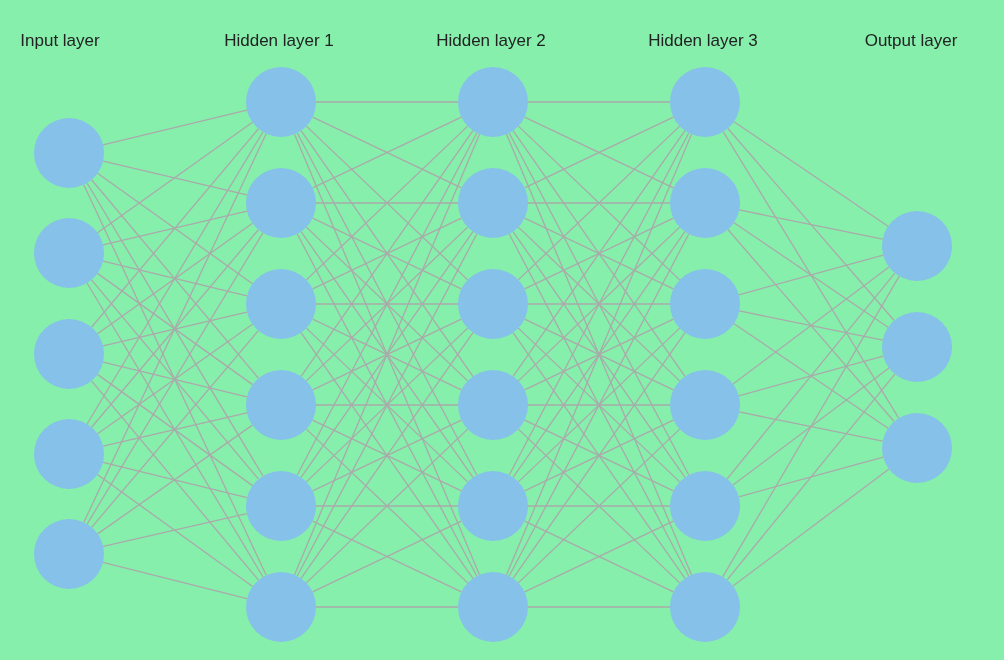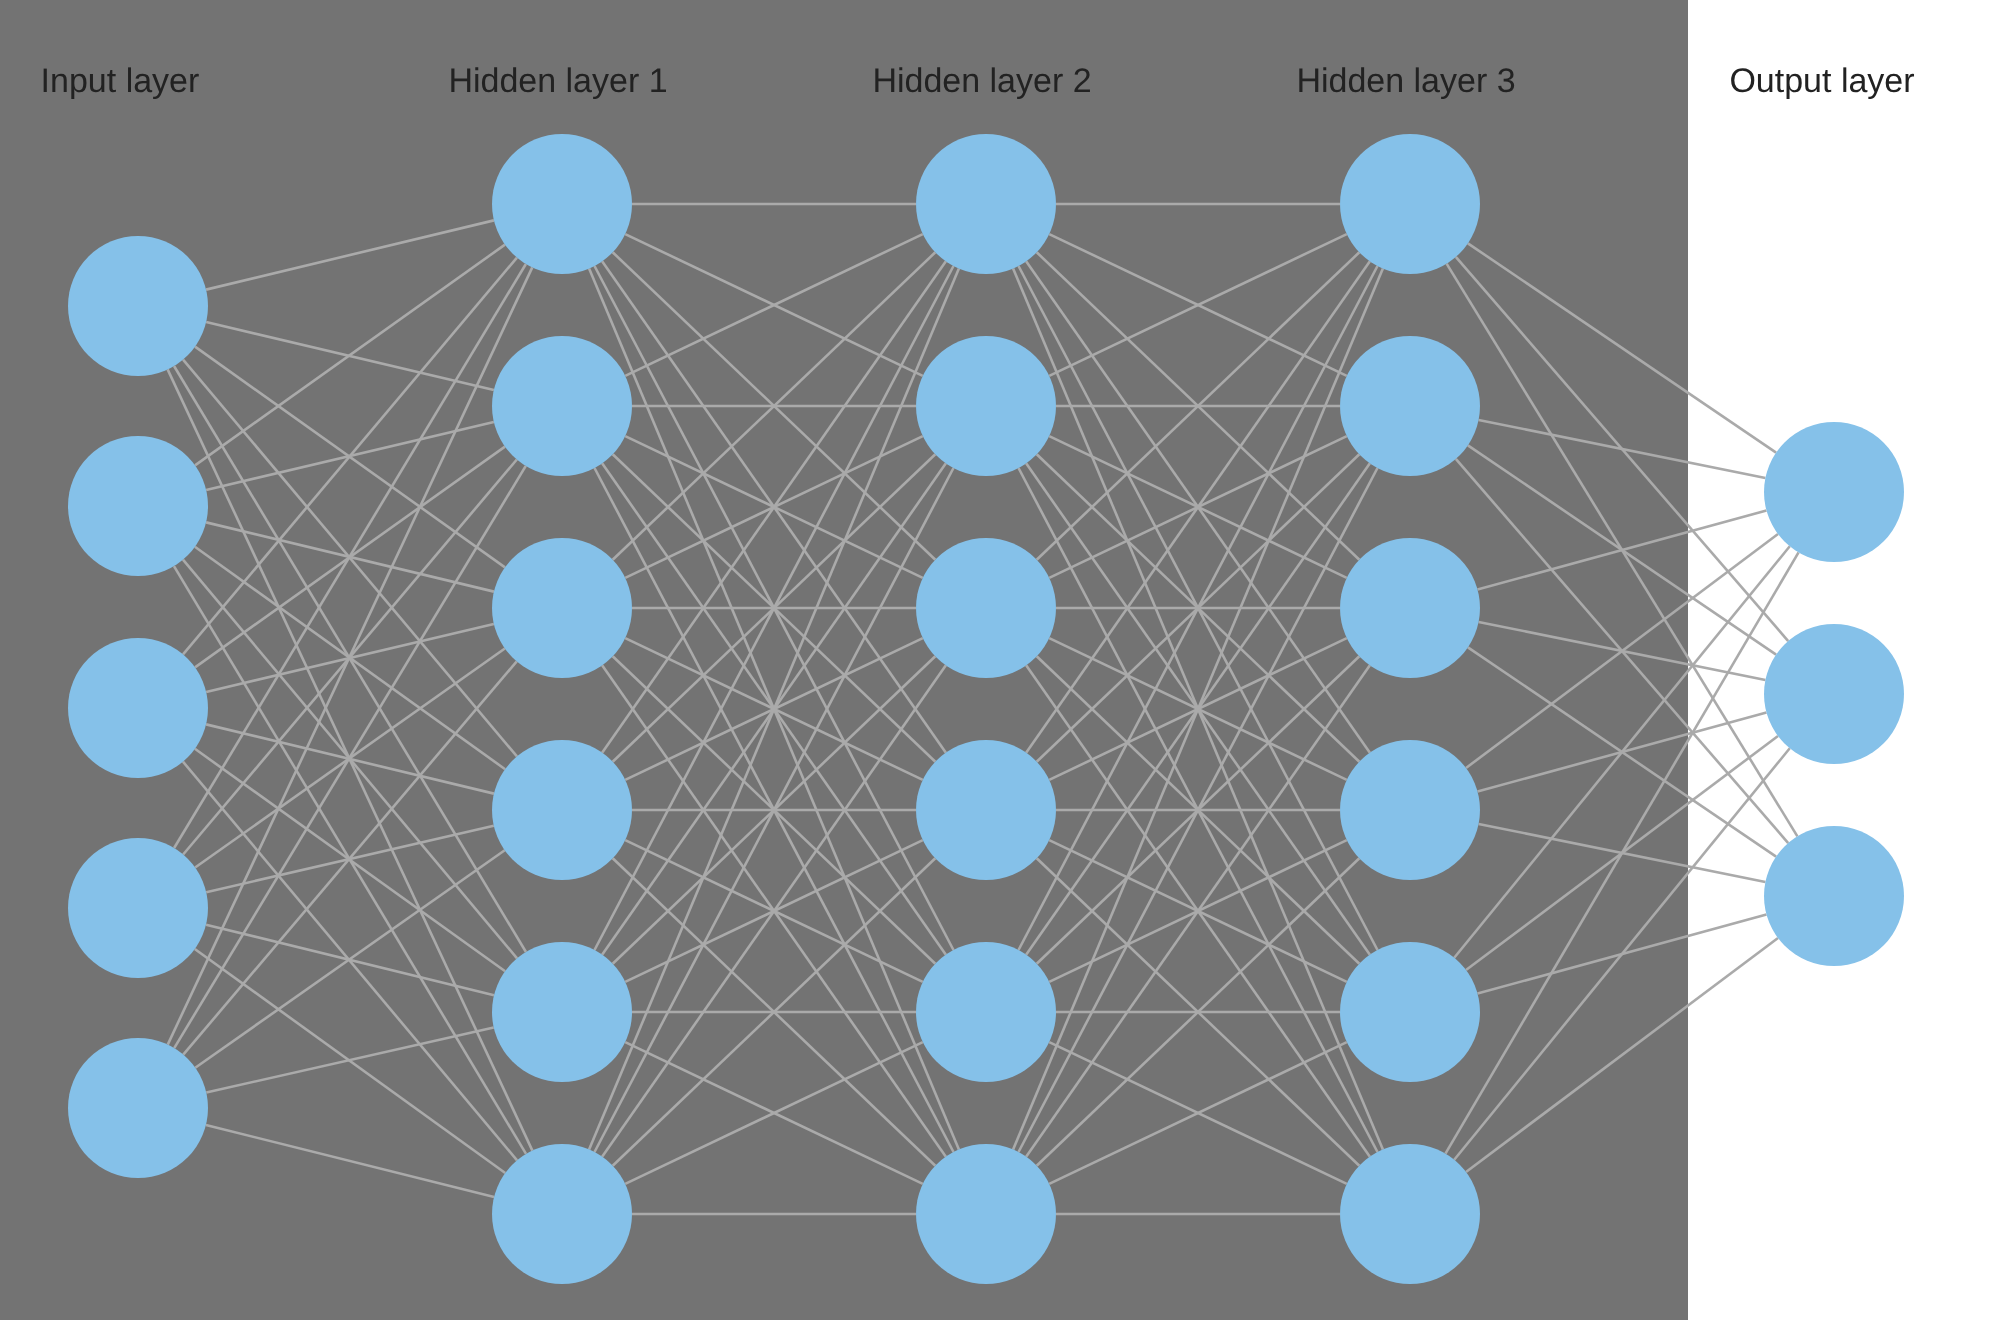--- a/index.html
+++ b/index.html
@@ -8,23 +8,23 @@
     background: #ffffff;
   }
   body {
     width: 1004px;
     height: 660px;
     font-family: "Liberation Sans", sans-serif;
     overflow: hidden;
   }
   #diagram-root {
     position: relative;
-    width: 844px;
+    width: 1004px;
     height: 660px;
-    background: #737373;
+    background: #86efac;
   }
   #nn-svg {
     position: absolute;
     left: 0;
     top: 0;
     width: 1004px;
     height: 660px;
     display: block;
   }
   .layer-label {

